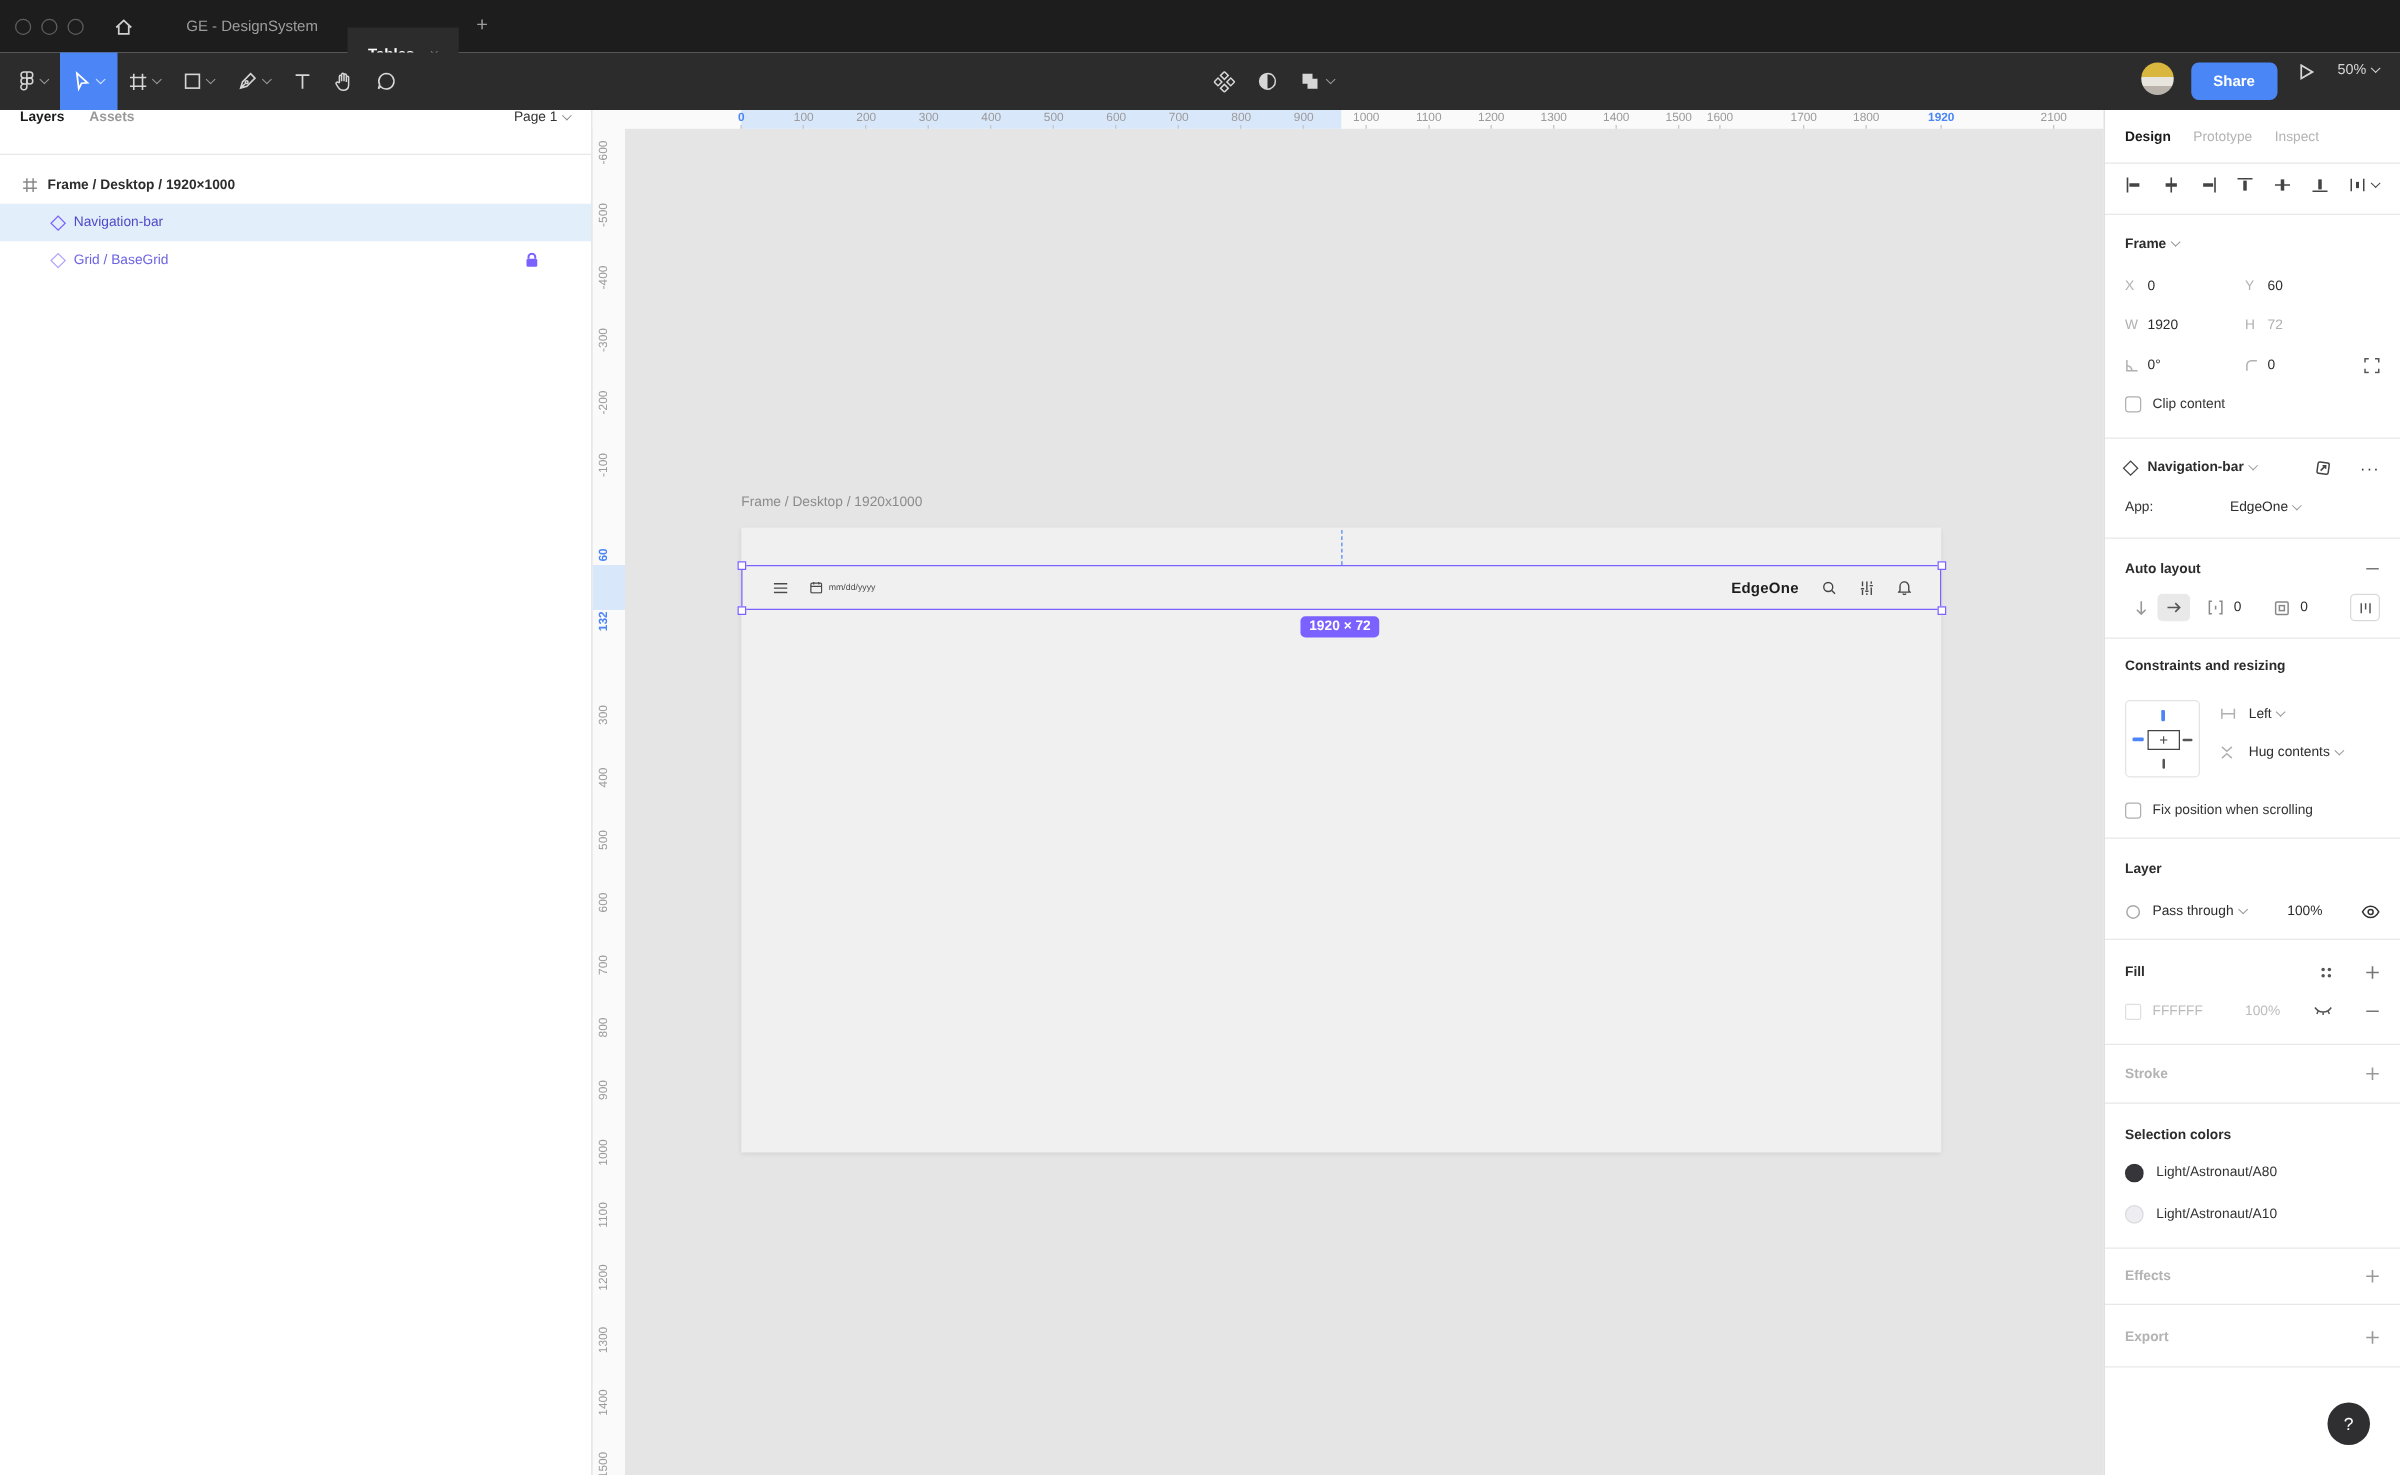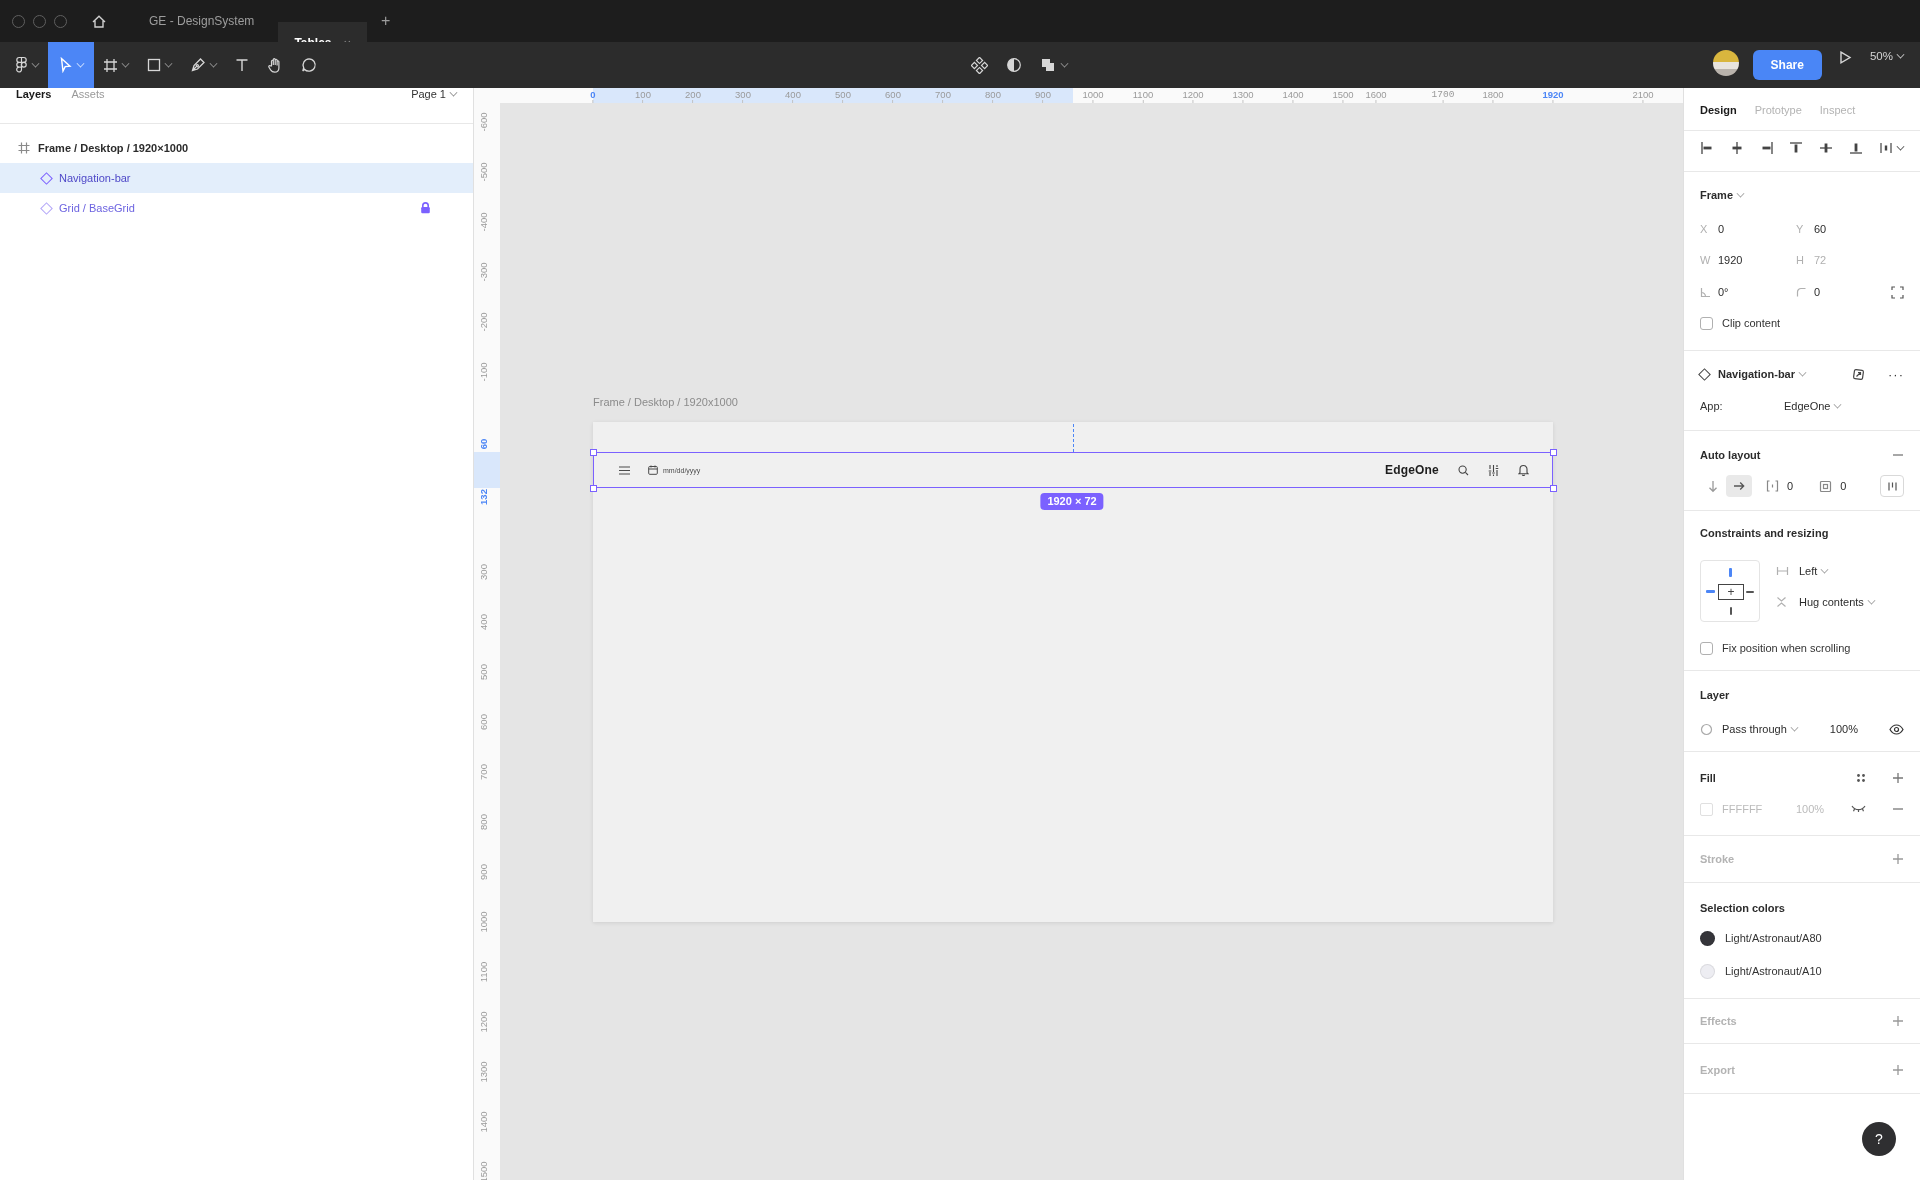--- a/index.html
+++ b/index.html
@@ -26,21 +26,21 @@
   .tool .chev { color:#9a9a9a; }
   .tool.active { background:var(--tool-active); color:#fff; padding:0 10px; }
   .avatar { width:26px; height:26px; border-radius:50%; background:linear-gradient(180deg,#d9b63e 0 46%,#e8e4de 46% 72%,#b9b3ac 72%); margin-right:14px; border:none; }
   .share-btn { background:var(--share-blue); color:#fff; font-size:12px; font-weight:600; border:none; border-radius:6px; height:30px; padding:0 18px; margin-right:16px; }
   .present-btn { background:none; border:none; color:#d6d6d6; margin-right:18px; }
   .zoom-ctl { display:flex; align-items:center; background:none; border:none; color:#d6d6d6; font-size:11.5px; margin-right:16px; }
 
   
   .left-panel { position:absolute; left:0; top:88px; width:474px; bottom:0; background:#fff; border-right:1px solid #e0e0e0; }
   .lp-head { position:absolute; left:0; top:0; right:0; height:36px; display:flex; align-items:flex-start; padding:0 16px; border-bottom:1px solid #e8e8e8; }
-  .lp-tab { background:none; border:none; font-size:11px; color:#999; margin-right:20px; padding:0; }
+  .lp-tab { background:none; border:none; font-size:11px; color:#999; margin-right:20px; padding:0;font-weight:bold; }
   .lp-tab.active { color:#1a1a1a; font-weight:700; }
   .page-sel { margin-left:auto; display:flex; align-items:center; background:none; border:none; color:#333; font-size:11px; }
   .page-sel .chev { color:#888; }
   .tree-row { position:absolute; left:0; right:0; height:30px; display:flex; align-items:center; }
   .tree-row .row-icon { margin-right:8px; display:flex; }
   .row-frame { top:45px; padding-left:18px; color:#2c2c2c; font-weight:700; }
   .row-nav { top:75px; padding-left:42px; background:var(--selection-row); color:#4f49c8; }
   .row-grid { top:105px; padding-left:42px; color:#6c63e0; }
   .diamond { width:9px; height:9px; border:1.3px solid #7b61ff; transform:rotate(45deg); }
   .diamond.faint { border-color:#b3a6f8; }
@@ -407,21 +407,21 @@
             <span class="hlab-tick"></span>
           </div>
           <div class="hlab" style="left: 869px;">
             <span>1500</span>
             <span class="hlab-tick"></span>
           </div>
           <div class="hlab" style="left: 902px;">
             <span>1600</span>
             <span class="hlab-tick"></span>
           </div>
-          <div class="hlab" style="left: 969px; font-family: Liberation Mono, monospace;">
+          <div class="hlab" style="left: 969px;">
             <span>1700</span>
             <span class="hlab-tick"></span>
           </div>
           <div class="hlab" style="left: 1019px;">
             <span>1800</span>
             <span class="hlab-tick"></span>
           </div>
           <div class="hlab blue" style="left: 1079px;">
             <span>1920</span>
             <span class="hlab-tick"></span>

